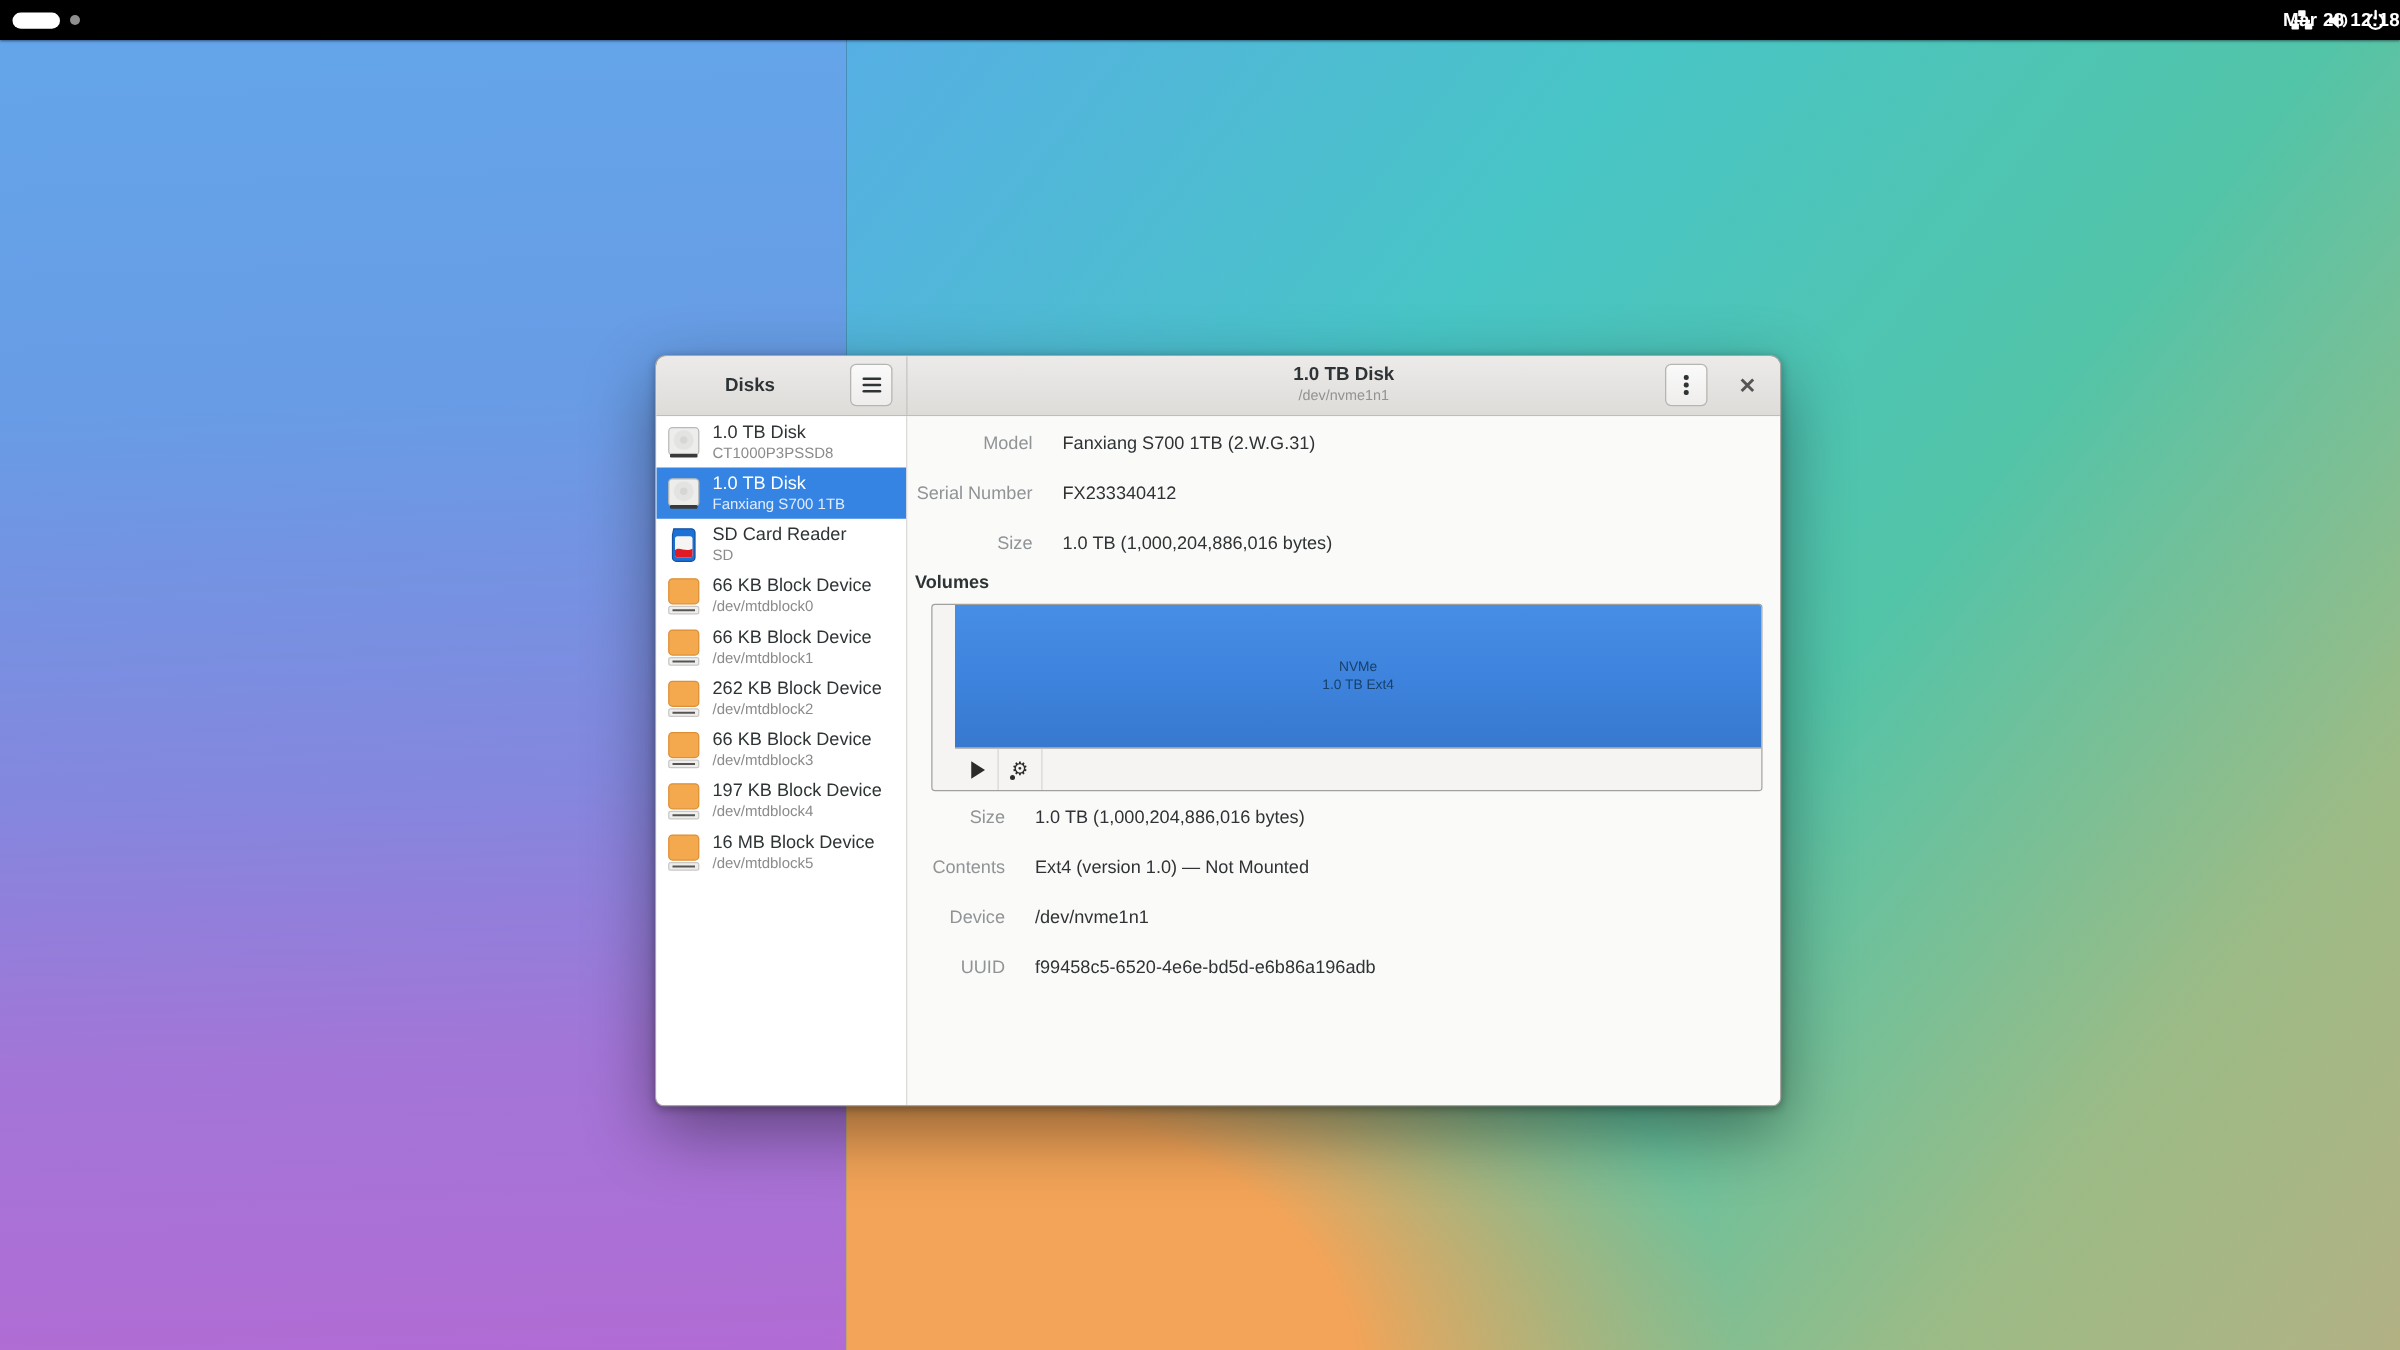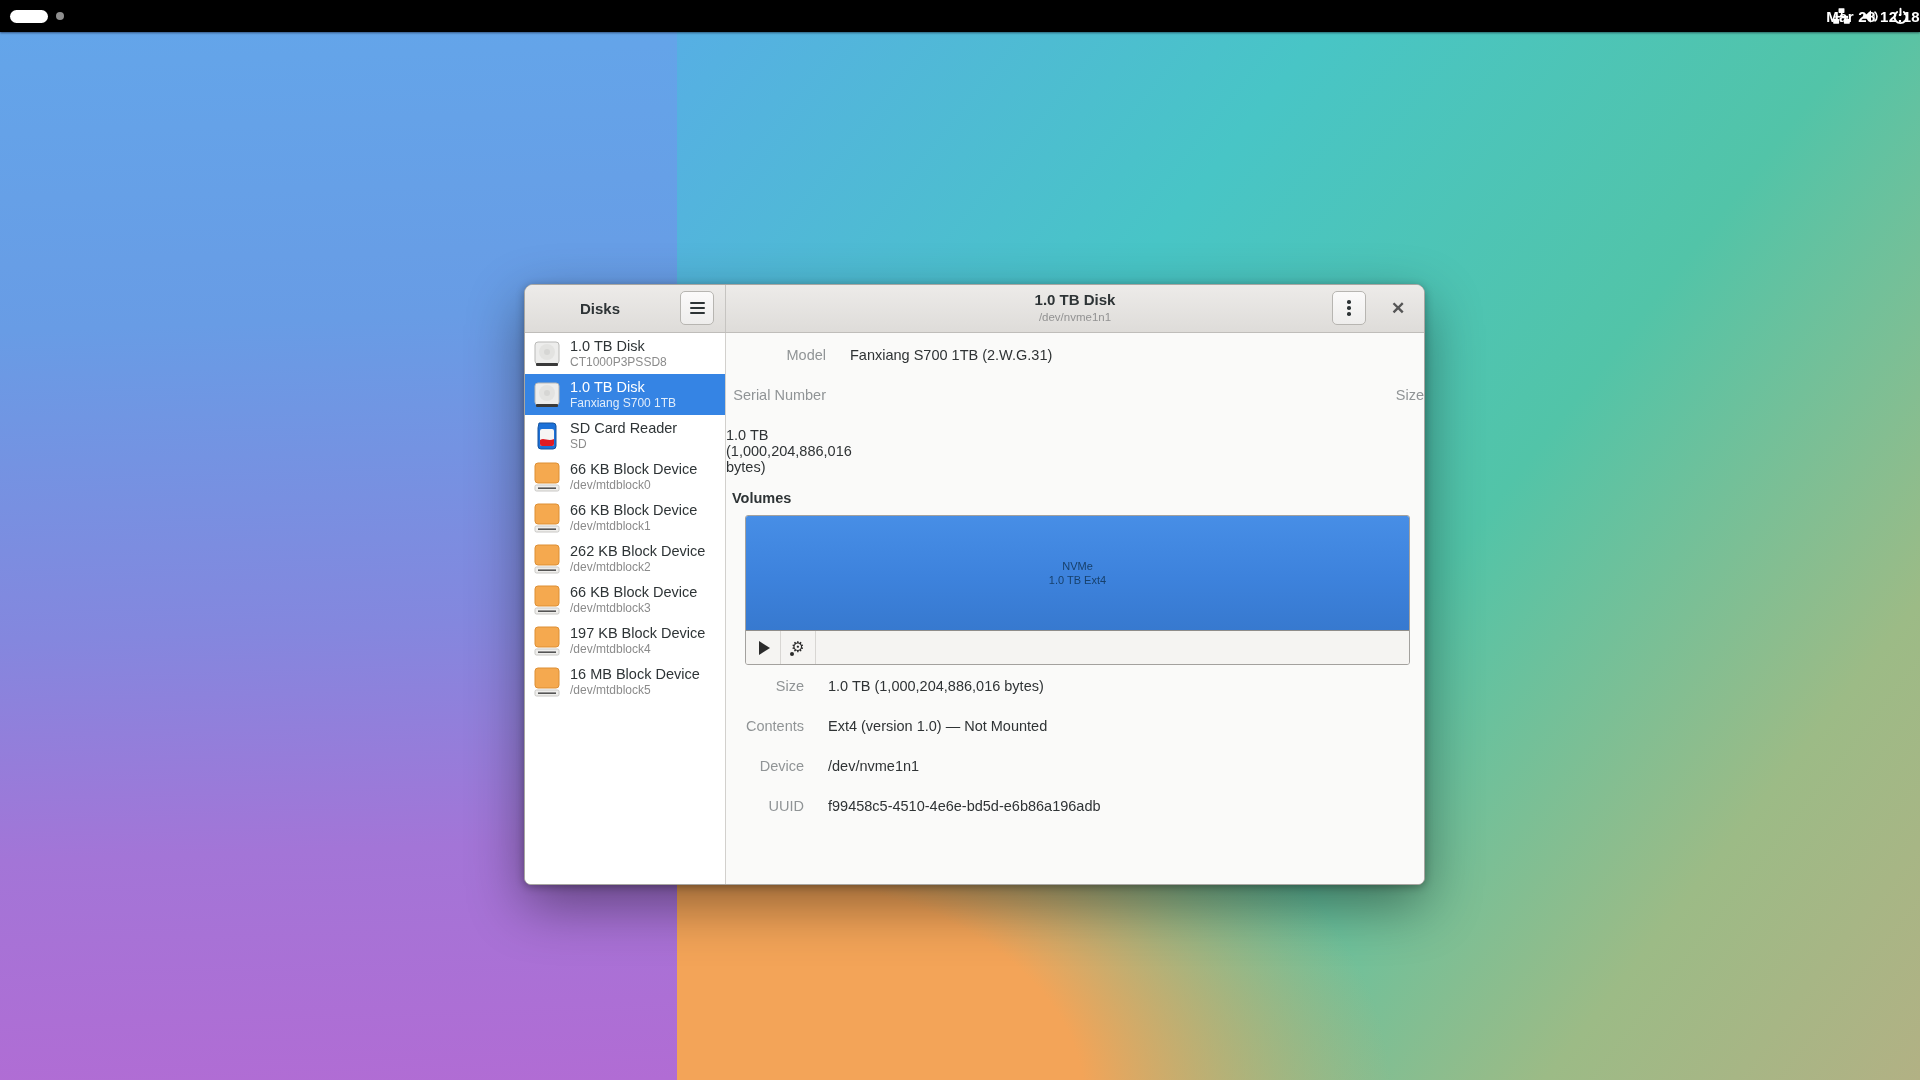--- a/index.html
+++ b/index.html
@@ -60,21 +60,21 @@
   .side-icon { width:30px; height:34px; flex:none; display:flex; align-items:center; justify-content:center; }
 
   
   .content { flex:1; background:#fafaf9; padding-top:14px; }
   .info-grid { display:grid; grid-template-columns:100px auto; column-gap:13px; row-gap:3px; font-size:14.5px;gap:24px; }
   .info-grid.bottom { grid-template-columns:78px auto; margin-top:13px; }
   .info-label { text-align:right; color:#909496; }
   .info-value { color:#2f3335; }
 
   .volumes-title { margin:15px 0 9px 6px; font-size:14.5px; font-weight:700; color:#2e3436; }
-  .volume-box { margin:0 14px 0 19px; border:1px solid #a3a19e; border-radius:3px; overflow:hidden; background:#f5f4f3; }
+  .volume-box { margin:0 14px 0 19px; border:1px solid #a3a19e; border-radius:3px; overflow:hidden; background:#f5f4f3;padding-left:18px; }
   .volume-blue { height:115px; background:linear-gradient(180deg,#478ee6 0%,#3d82dc 55%,#3779cf 100%);
     display:flex; flex-direction:column; align-items:center; justify-content:center; border-bottom:1px solid #8f8d8a; }
   .vol-line { font-size:11px; color:#17406b; line-height:14px; }
   .volume-toolbar { height:33px; background:#f5f4f2; display:flex; }
   .vol-btn { width:35px; height:100%; border:none; border-right:1px solid #d8d6d3; background:transparent;
     display:flex; align-items:center; justify-content:center; cursor:pointer; position:relative; }
   .play-tri { width:0; height:0; border-left:11px solid #2b2b2b; border-top:7px solid transparent; border-bottom:7px solid transparent; margin-left:3px; }
   .gear-glyph { font-family:"DejaVu Sans",sans-serif; font-size:15px; color:#2b2b2b; line-height:1; }
   .gear-dot { position:absolute; left:9px; bottom:8px; width:4px; height:4px; border-radius:50%; background:#2b2b2b; }
 </style>
@@ -282,20 +282,21 @@
       </div>
 
     </div>
 
     <div class="content">
 
       <div class="info-grid">
         <span class="info-label">Model</span>
         <span class="info-value">Fanxiang S700 1TB (2.W.G.31)</span>
         <span class="info-label">Serial Number</span>
+        <span class="info-value">FX233340412</span>
         <span class="info-label">Size</span>
         <span class="info-value">1.0 TB (1,000,204,886,016 bytes)</span>
       </div>
 
       <div class="volumes-title">Volumes</div>
 
       <div class="volume-box">
         <div class="volume-blue">
           <span class="vol-line">NVMe</span>
           <span class="vol-line">1.0 TB Ext4</span>
@@ -312,18 +313,18 @@
       </div>
 
       <div class="info-grid bottom">
         <span class="info-label">Size</span>
         <span class="info-value">1.0 TB (1,000,204,886,016 bytes)</span>
         <span class="info-label">Contents</span>
         <span class="info-value">Ext4 (version 1.0) — Not Mounted</span>
         <span class="info-label">Device</span>
         <span class="info-value">/dev/nvme1n1</span>
         <span class="info-label">UUID</span>
-        <span class="info-value">f99458c5-4510-4e6e-bd5d-e6b86a196adb</span>
+        <span class="info-value">f99458c5-6520-4e6e-bd5d-e6b86a196adb</span>
       </div>
 
     </div>
   </div>
 </div>
 
 </body></html>

